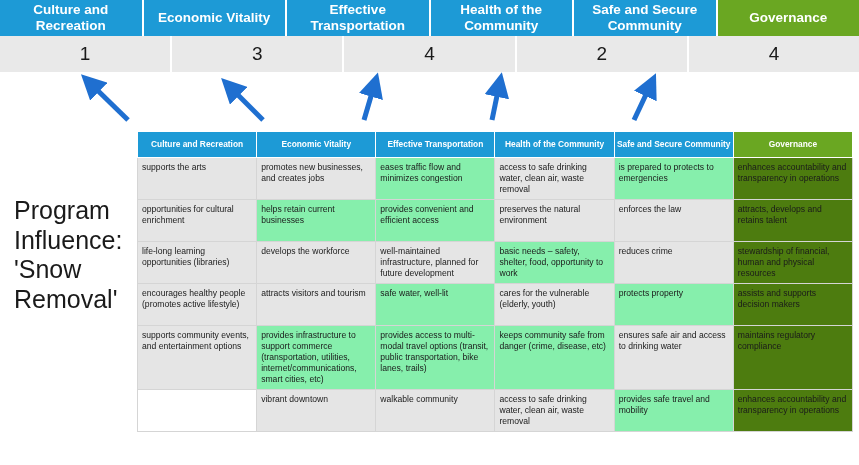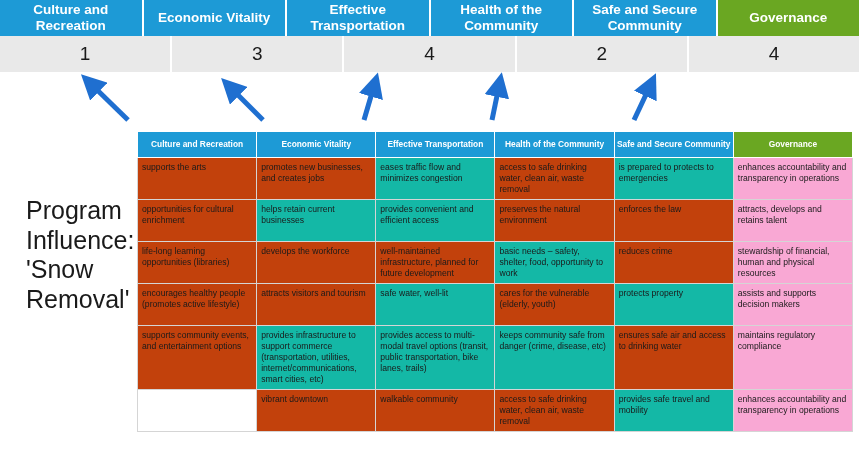--- a/index.html
+++ b/index.html
@@ -73,21 +73,21 @@
     left: 0;
     top: 72px;
     width: 859px;
     height: 58px;
     pointer-events: none;
   }
 
   
   #caption {
     position: absolute;
-    left: 26px;
+    left: 14px;
     top: 196px;
     width: 120px;
     font-size: 25px;
     line-height: 1.18;
     color: #1a1a1a;
   }
 
   
   #matrix {
     position: absolute;
@@ -112,25 +112,25 @@
   }
   #matrix th.gov {
     background: #6aa722;
   }
   #matrix td {
     border: 1px solid #d5d5d5;
     vertical-align: top;
     padding: 4px 4px;
     color: #1a1a1a;
     line-height: 1.28;
-    background: #c2410c;
+    background: #e5e5e5;
     height: 33px;
   }
-  #matrix td.hl { background: #14b8a6; }
-  #matrix td.gray { background: #f9a8d4; }
+  #matrix td.hl { background: #86efac; }
+  #matrix td.gray { background: #4d7c0f; }
   #matrix td.empty { background: #ffffff; }
 </style>
 </head>
 <body>
 
 <div id="top-band">
   <div class="top-head-cell">Culture and Recreation</div>
   <div class="top-head-cell">Economic Vitality</div>
   <div class="top-head-cell">Effective Transportation</div>
   <div class="top-head-cell">Health of the Community</div>

